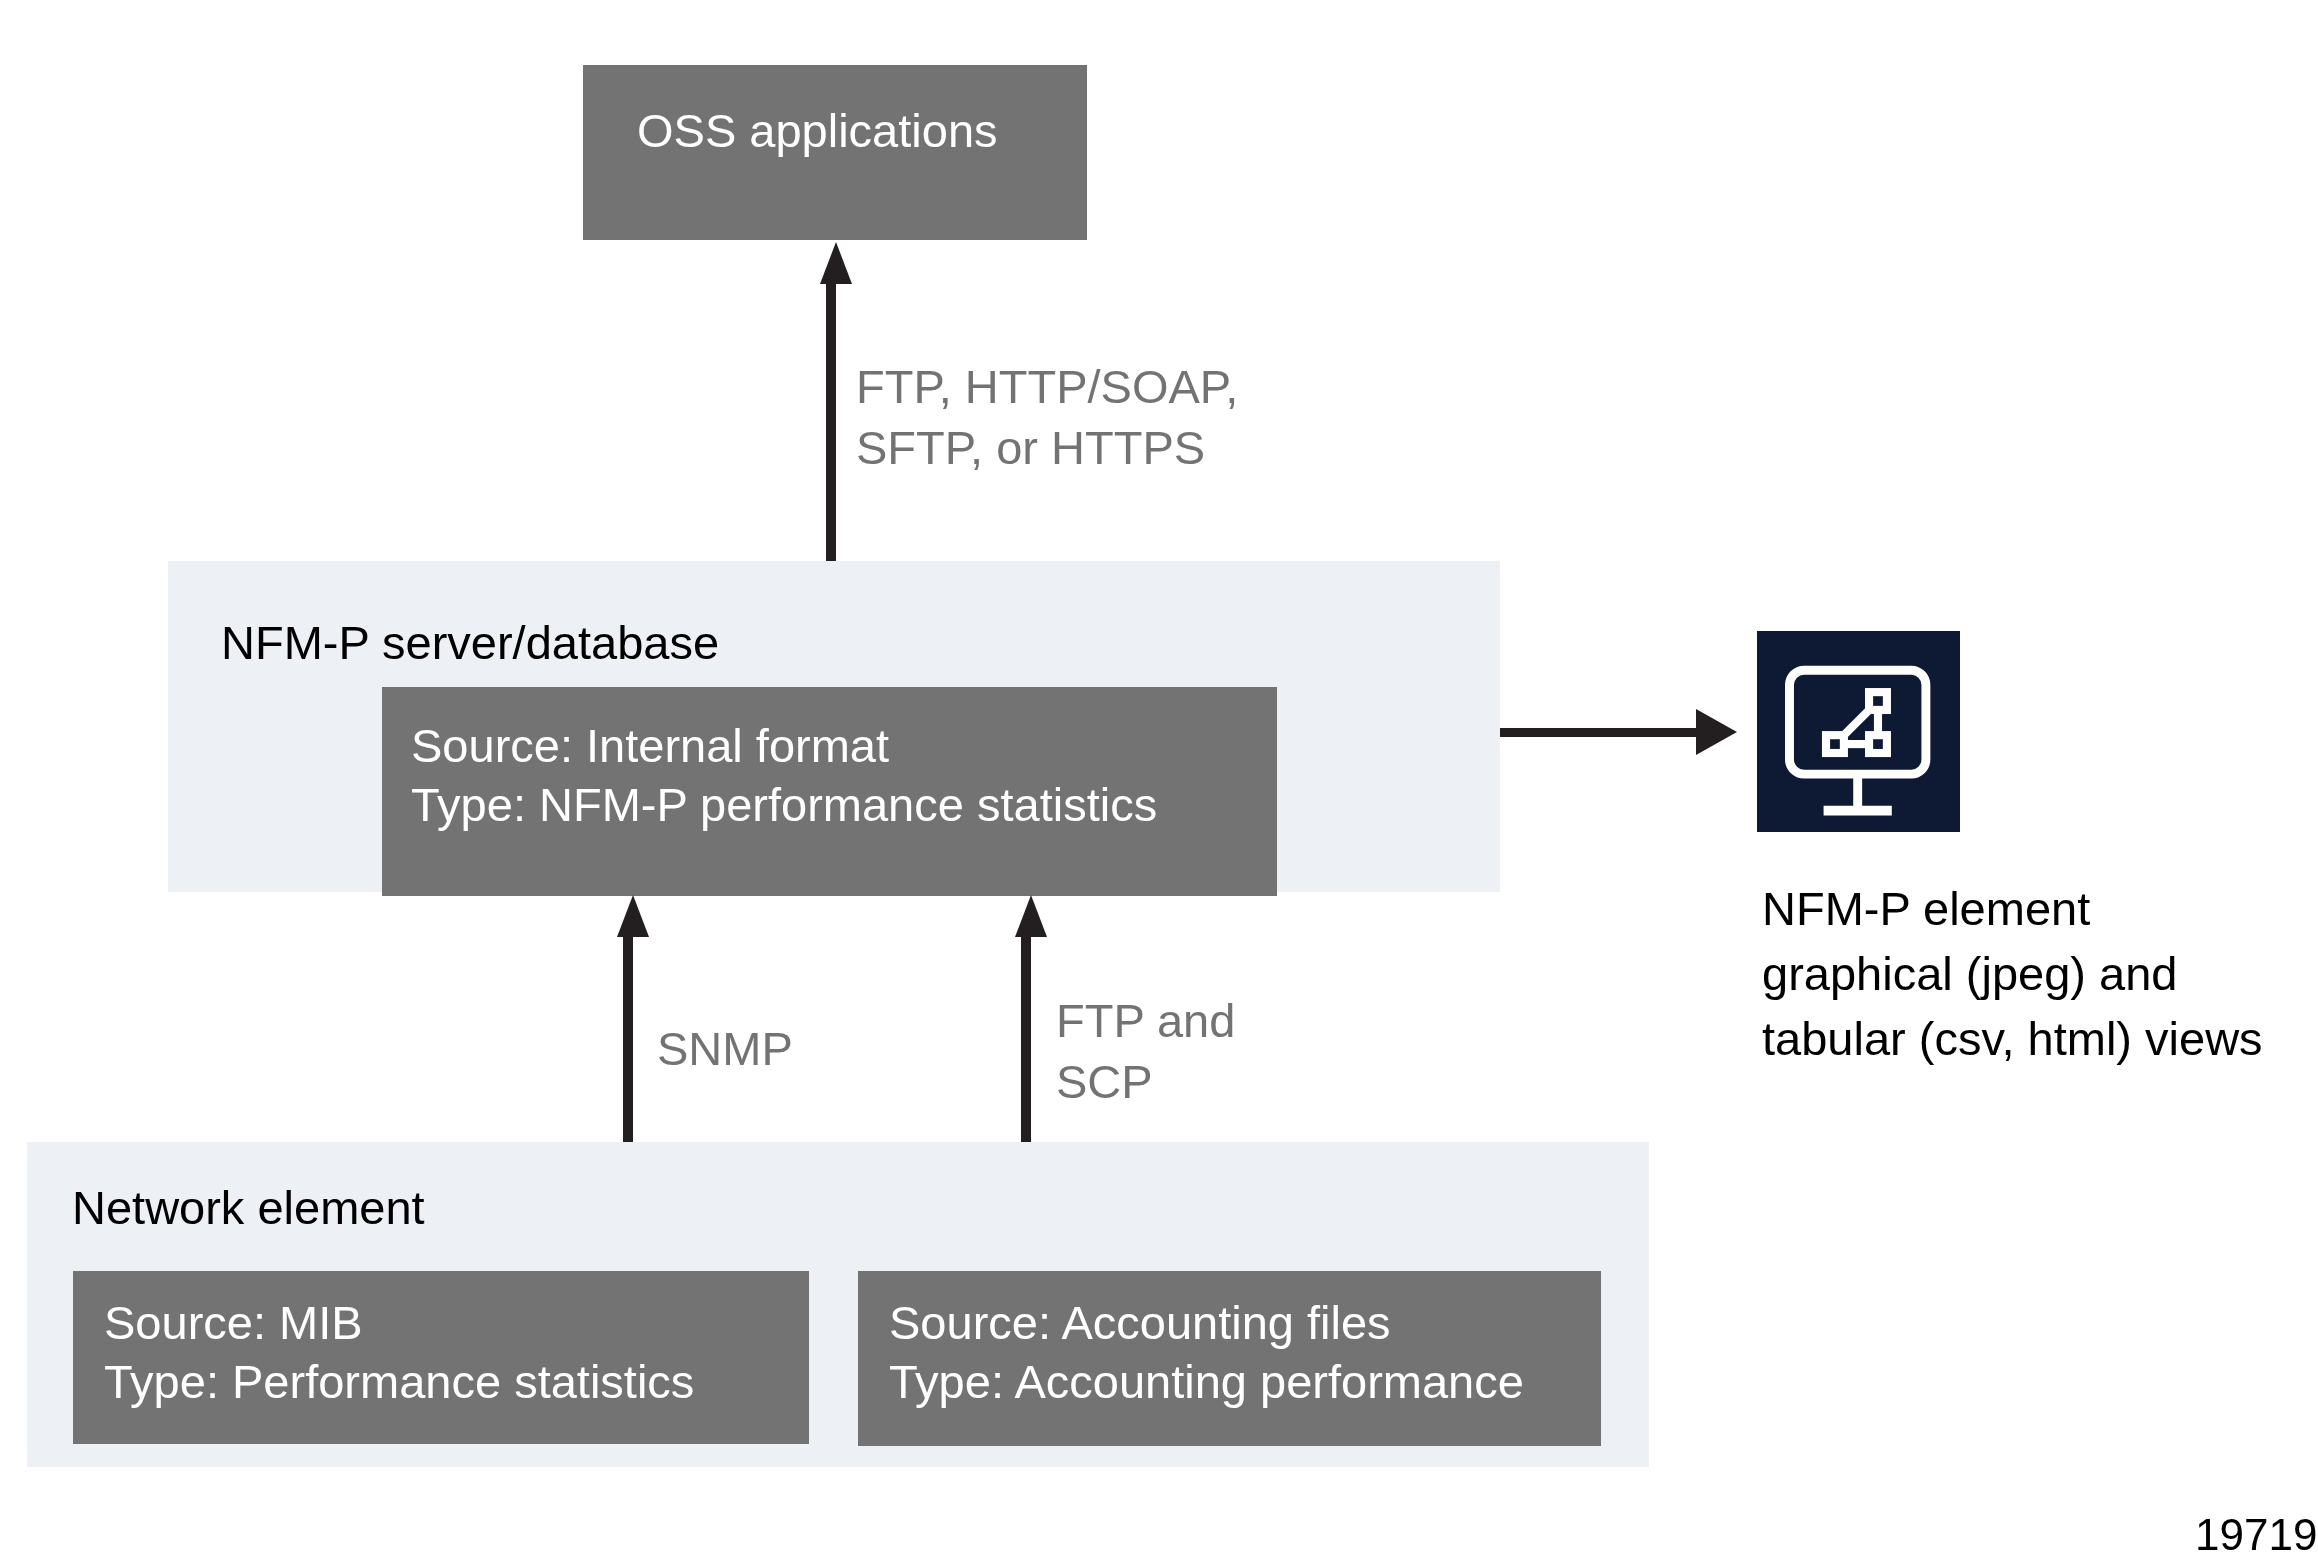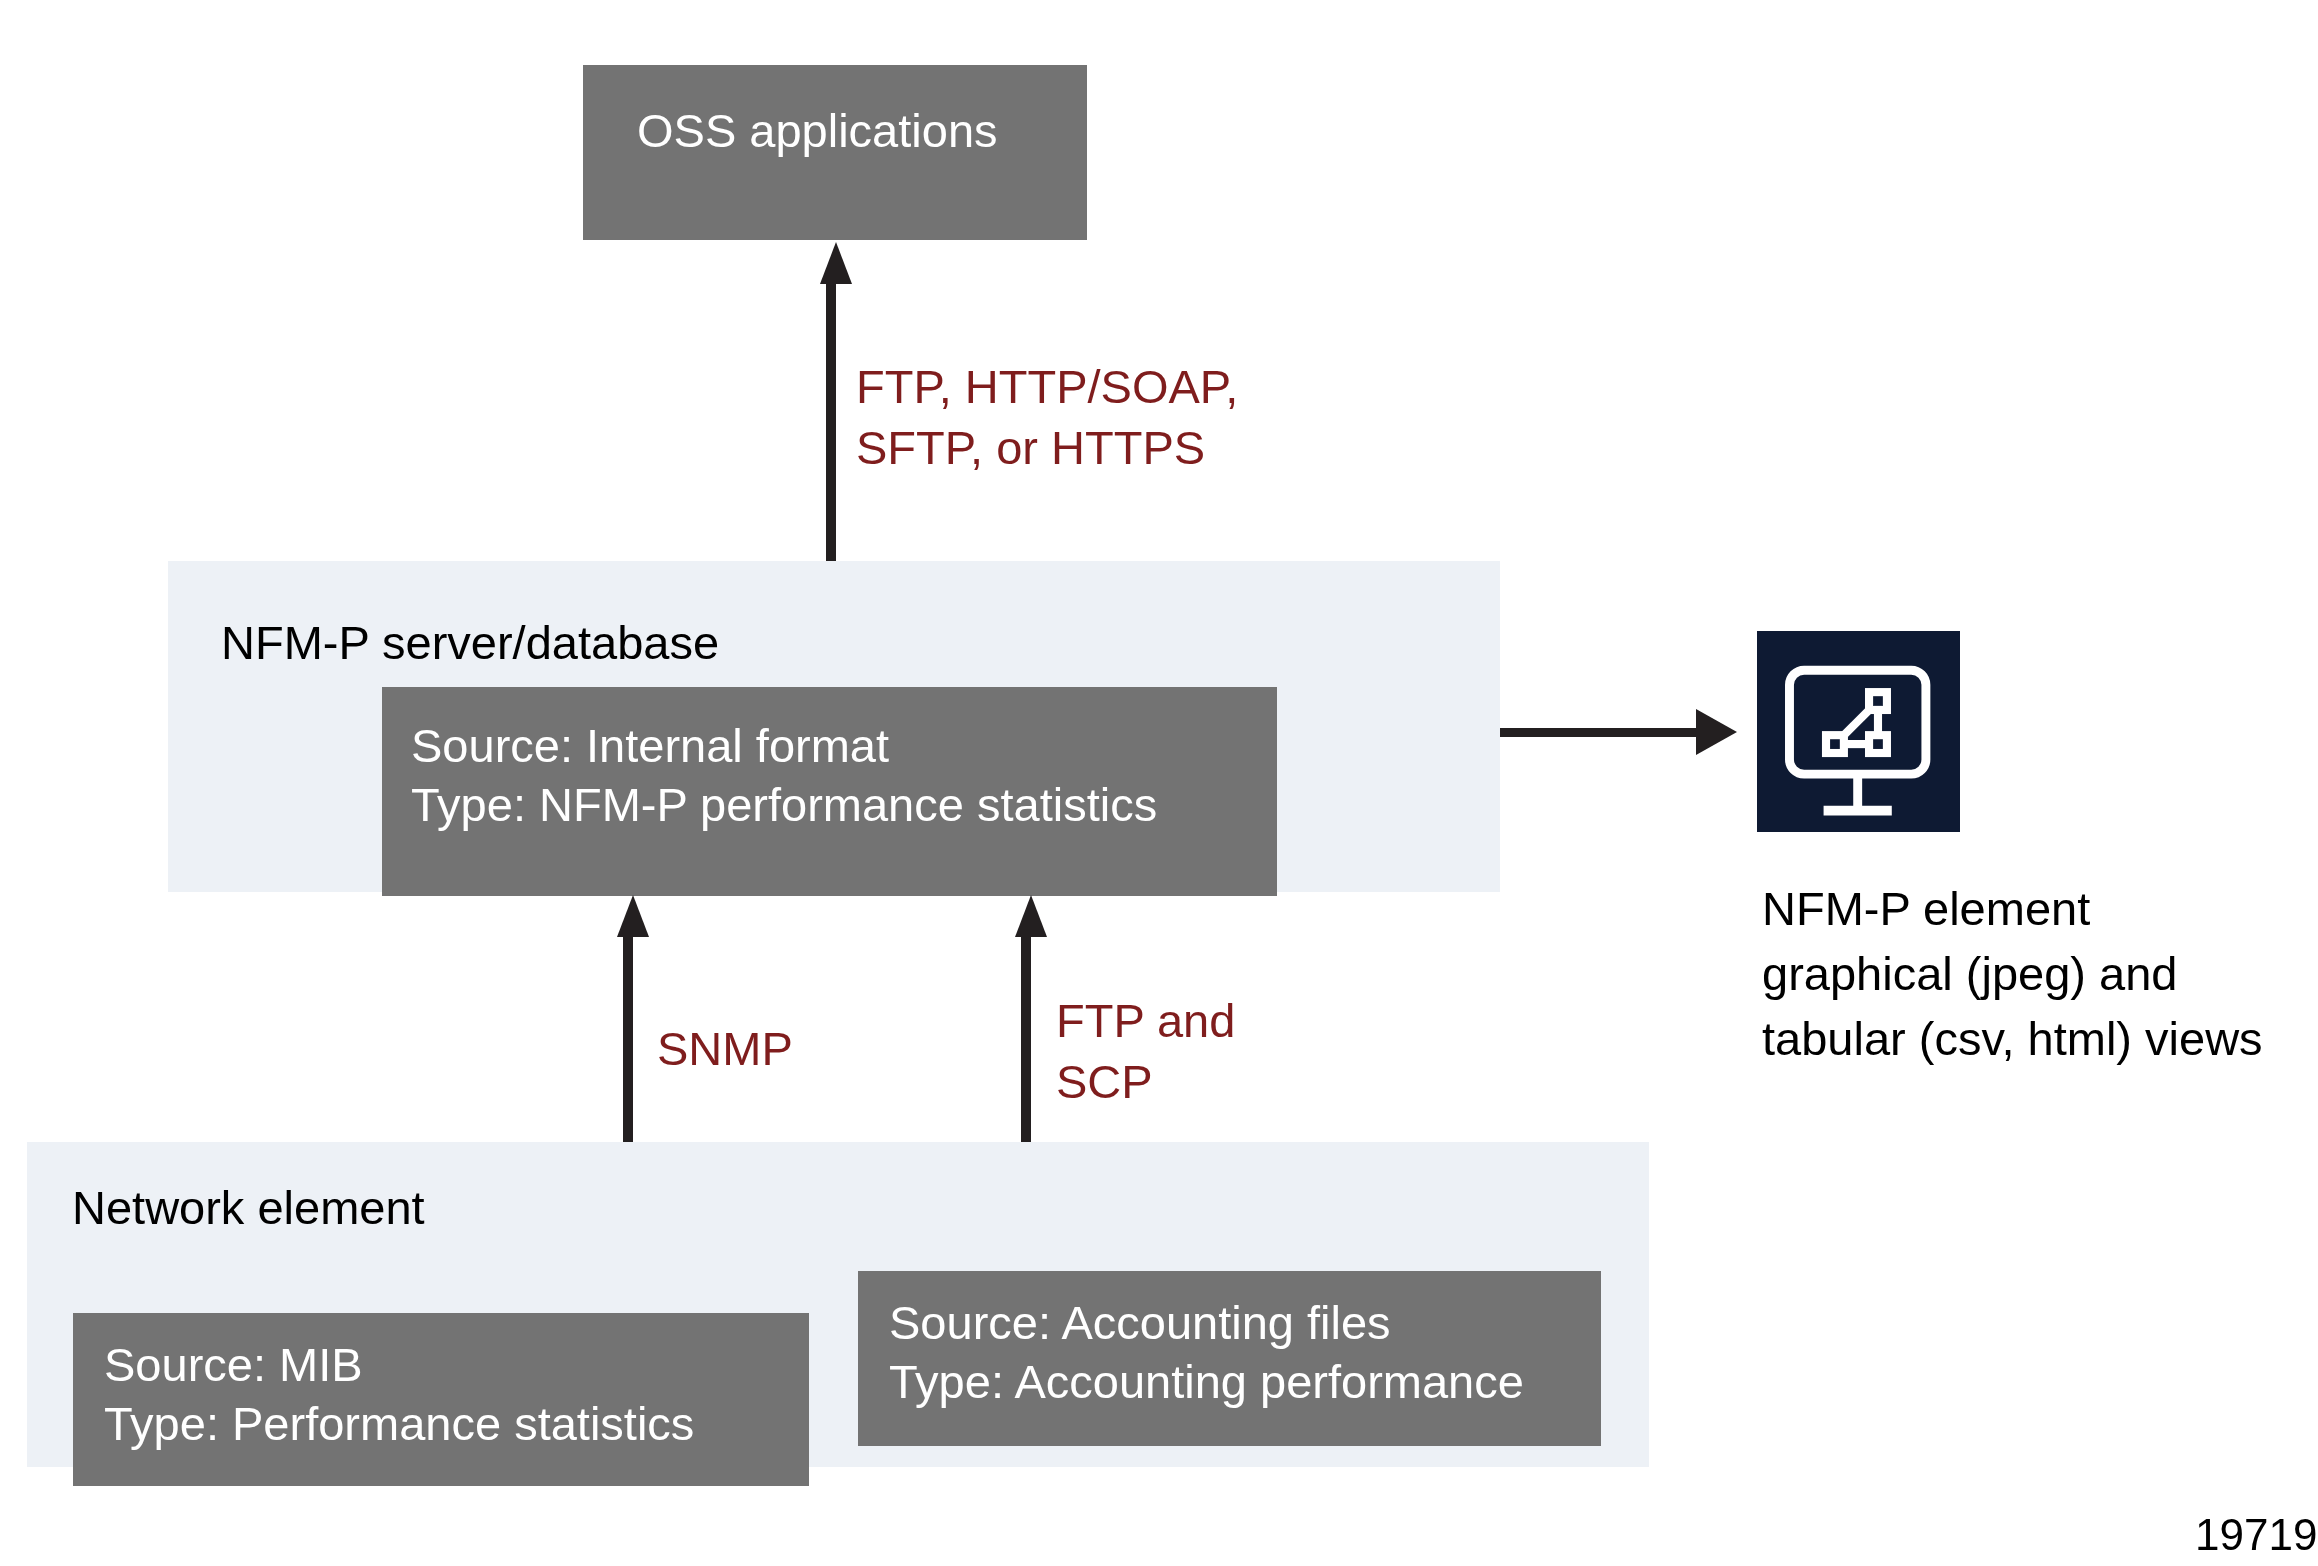--- a/index.html
+++ b/index.html
@@ -26,37 +26,37 @@
     font-size: 47px;
     line-height: 1.25;
     white-space: nowrap;
   }
   .panel-title {
     color: #000000;
     font-size: 47px;
     white-space: nowrap;
   }
   .arrow-label {
-    color: #7f1d1d;
+    color: #737373;
     font-size: 47px;
     line-height: 1.3;
     white-space: nowrap;
   }
 
   
   #oss-box        { left: 583px;  top: 65px;   width: 504px;  height: 175px; }
   #oss-box .box-label-white { position: absolute; left: 54px; top: 37px; }
 
   #server-panel   { left: 168px;  top: 561px;  width: 1332px; height: 331px; }
   #server-title   { left: 53px;   top: 54px; }
   #server-stat-box{ left: 214px;  top: 126px;  width: 895px; height: 209px; box-sizing: border-box; padding: 30px 0 0 29px; }
 
   #network-panel  { left: 27px;   top: 1142px; width: 1622px; height: 325px; }
   #network-title  { left: 45px;   top: 38px; }
-  #mib-box        { left: 46px;   top: 129px;  width: 736px;  height: 173px; box-sizing: border-box; padding: 23px 0 0 31px; margin-top: 42px; }
+  #mib-box        { left: 46px;   top: 129px;  width: 736px;  height: 173px; box-sizing: border-box; padding: 23px 0 0 31px; }
   #accounting-box { left: 831px; top: 129px;  width: 743px;  height: 175px; box-sizing: border-box; padding: 23px 0 0 31px; }
 
   
   .vline {
     position: absolute;
     width: 9.8px;
     background: #231F20;
     border-left: 6.5px solid #ffffff;
     border-right: 6.5px solid #ffffff;
   }

